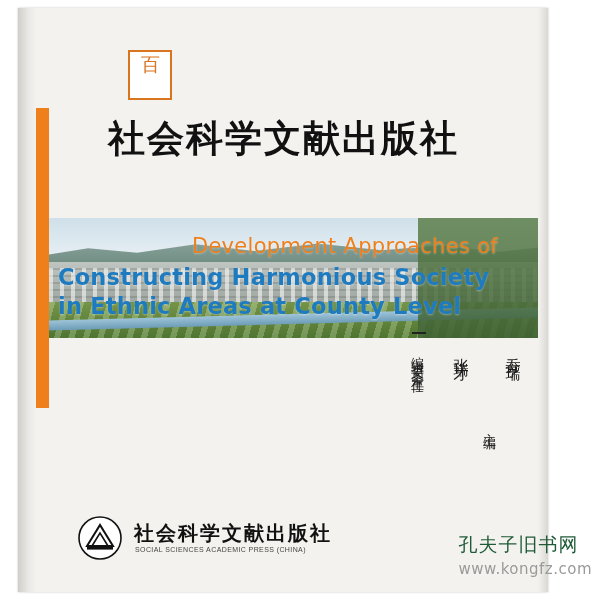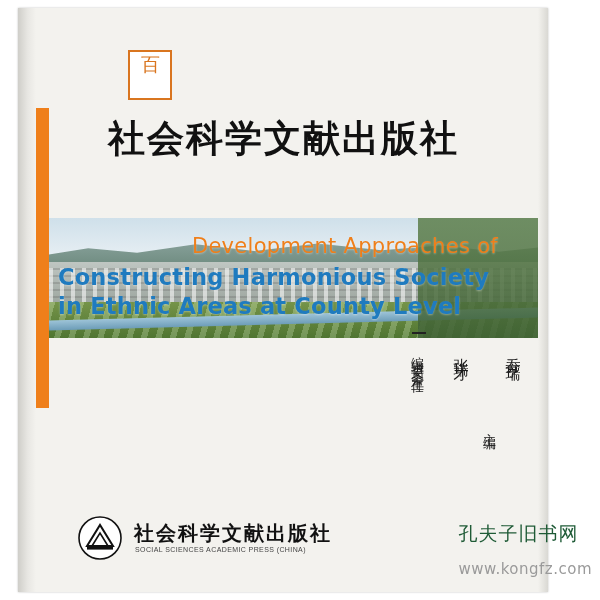--- a/index.html
+++ b/index.html
@@ -263,21 +263,21 @@
   .wm-cn {
     font-size: 19px;
     color: #14532d;
     letter-spacing: 1px;
     opacity: .95;
   }
   .wm-url {
     font-size: 15px;
     color: #9a9a9a;
     letter-spacing: .5px;
-    margin-top: 13px;
+    margin-top: 2px;
   }
 </style>
 </head>
 <body>
 
 <div id="page">
 
   <div id="cover">
 
     <div class="spine"></div>

